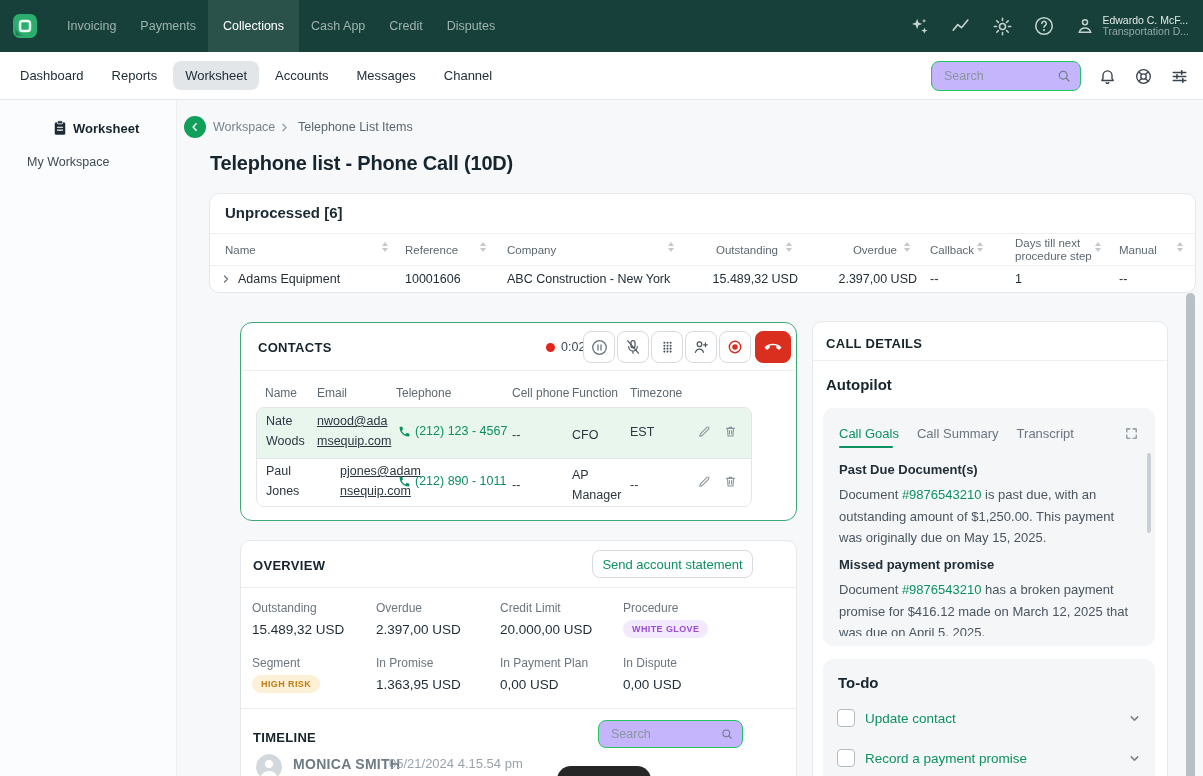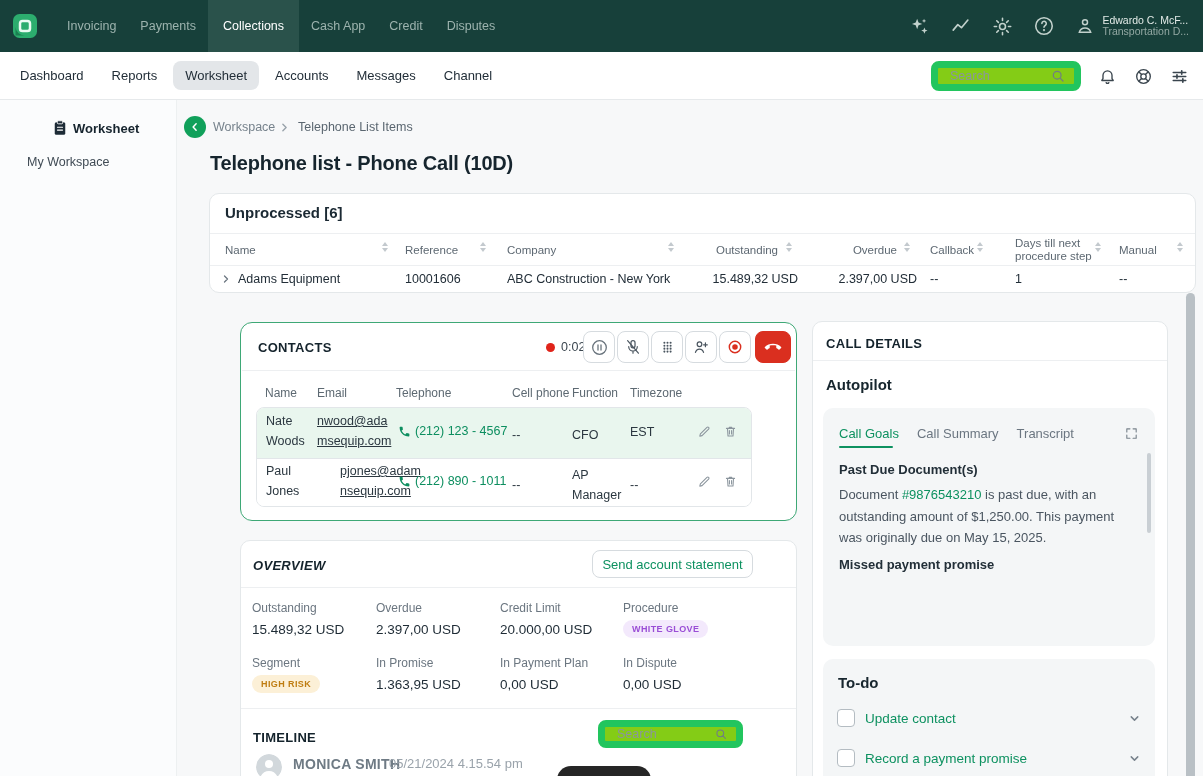--- a/index.html
+++ b/index.html
@@ -20,21 +20,21 @@
   .tn-user-text{line-height:11px;}
   .tn-user-name{font-size:10.5px;color:#E2EAE7;}
   .tn-user-org{font-size:10.5px;color:#93A8A3;}
 
   
   .subnav{left:0;top:52px;width:1203px;height:48px;background:#fff;border-bottom:1px solid #E6E9EB;display:flex;align-items:center;}
   .subnav .tabs{display:flex;align-items:center;gap:4px;margin-left:8px;}
   .sn-tab{padding:7px 12px;font-size:13px;color:#222E38;font-weight:500;border-radius:8px;cursor:pointer;}
   .sn-tab.active{background:#E3E6E9;}
   .sn-right{position:absolute;right:14px;top:52px;height:48px;display:flex;align-items:center;gap:17px;color:#3A454E;}
-  .searchbox{display:flex;align-items:center;width:150px;height:30px;border:7px solid #22c55e;border-radius:8px;background:#84cc16;padding:0 8px 0 10px;}
+  .searchbox{display:flex;align-items:center;width:150px;height:30px;border:1px solid #22c55e;border-radius:8px;background:#c4b5fd;padding:0 8px 0 10px;}
   .searchbox input{flex:1;border:none;outline:none;font-size:12.5px;color:#333;min-width:0;background:transparent;}
   .searchbox input::placeholder{color:#8B959D;}
 
   
   .sidebar{left:0;top:100px;width:177px;height:676px;background:#FBFCFD;border-right:1px solid #EDF0F1;}
 
   
   .h-card{font-size:13px;font-weight:700;color:#14232C;letter-spacing:.3px;}
   .lbl{font-size:12px;color:#6B7680;}
   .val{font-size:13.5px;color:#1E2B35;font-weight:500;}
@@ -390,21 +390,21 @@
         <path d="M4.5 19.5l.9-3.6L15.9 5.4a1.9 1.9 0 012.7 2.7L8.1 18.6l-3.6.9z"></path>
       </svg>
   </span>
   <span class="abs ic" style="left:723px;top:474px;cursor:pointer;">
     <svg width="15" height="15" viewBox="0 0 24 24" fill="none" stroke="#8B959D" stroke-width="1.7" stroke-linecap="round" stroke-linejoin="round">
         <path d="M5.5 7h13M10 7V5.2h4V7M7.2 7l.8 12.3h8l.8-12.3M10.3 10.3v5.8M13.7 10.3v5.8"></path>
       </svg>
   </span>
 
   <div class="abs card" style="left:240px;top:540px;width:557px;height:260px;"></div>
-  <div class="abs h-card" style="left:253px;top:558px;font-style:italic;">OVERVIEW</div>
+  <div class="abs h-card" style="left:253px;top:558px;">OVERVIEW</div>
   <div class="abs btn-outline" style="left:592px;top:550px;width:161px;height:28px;">Send account statement</div>
   <div class="abs divider" style="left:241px;top:587px;width:555px;"></div>
 
   <div class="abs lbl" style="left:252px;top:601px;">Outstanding</div>
   <div class="abs val" style="left:252px;top:622px;">15.489,32 USD</div>
   <div class="abs lbl" style="left:376px;top:601px;">Overdue</div>
   <div class="abs val" style="left:376px;top:622px;">2.397,00 USD</div>
   <div class="abs lbl" style="left:500px;top:601px;">Credit Limit</div>
   <div class="abs val" style="left:500px;top:622px;">20.000,00 USD</div>
   <div class="abs lbl" style="left:623px;top:601px;">Procedure</div>
@@ -457,20 +457,23 @@
     <span class="ic" style="position:absolute;right:16px;top:18px;cursor:pointer;">
       <svg width="15" height="15" viewBox="0 0 24 24" fill="none" stroke="#78838C" stroke-width="1.8" stroke-linecap="round" stroke-linejoin="round">
           <path d="M9.5 4.5h-5v5M14.5 4.5h5v5M4.5 14.5v5h5M19.5 14.5v5h-5"></path>
         </svg>
     </span>
 
     <div class="goal-h" style="position:absolute;left:16px;top:54px;">Past Due Document(s)</div>
     <div class="goal-p" style="position:absolute;left:16px;top:76px;width:300px;"><span>Document </span><span class="doc-link">#9876543210</span><span> is past due, with an outstanding amount of $1,250.00. This payment was originally due on May 15, 2025.</span></div>
 
     <div class="goal-h" style="position:absolute;left:16px;top:149px;">Missed payment promise</div>
+    <div style="position:absolute;left:16px;top:171px;width:302px;height:57px;overflow:hidden;">
+      <div class="goal-p"><span>Document </span><span class="doc-link">#9876543210</span><span> has a broken payment promise for $416.12 made on March 12, 2025 that was due on April 5, 2025.</span></div>
+    </div>
 
     <div style="position:absolute;right:4px;top:45px;width:4px;height:80px;background:#C9CFD4;border-radius:2px;"></div>
   </div>
 
   <div class="abs graycard" style="left:823px;top:659px;width:332px;height:140px;">
     <div style="position:absolute;left:15px;top:15px;font-size:15px;font-weight:700;color:#17262E;">To-do</div>
     <div style="position:absolute;left:14px;top:47px;width:304px;height:24px;display:flex;align-items:center;cursor:pointer;">
       <span class="cb"></span>
       <span class="todo-label" style="margin-left:10px;text-align:center;">Update contact</span>
       <span class="ic" style="margin-left:auto;">

